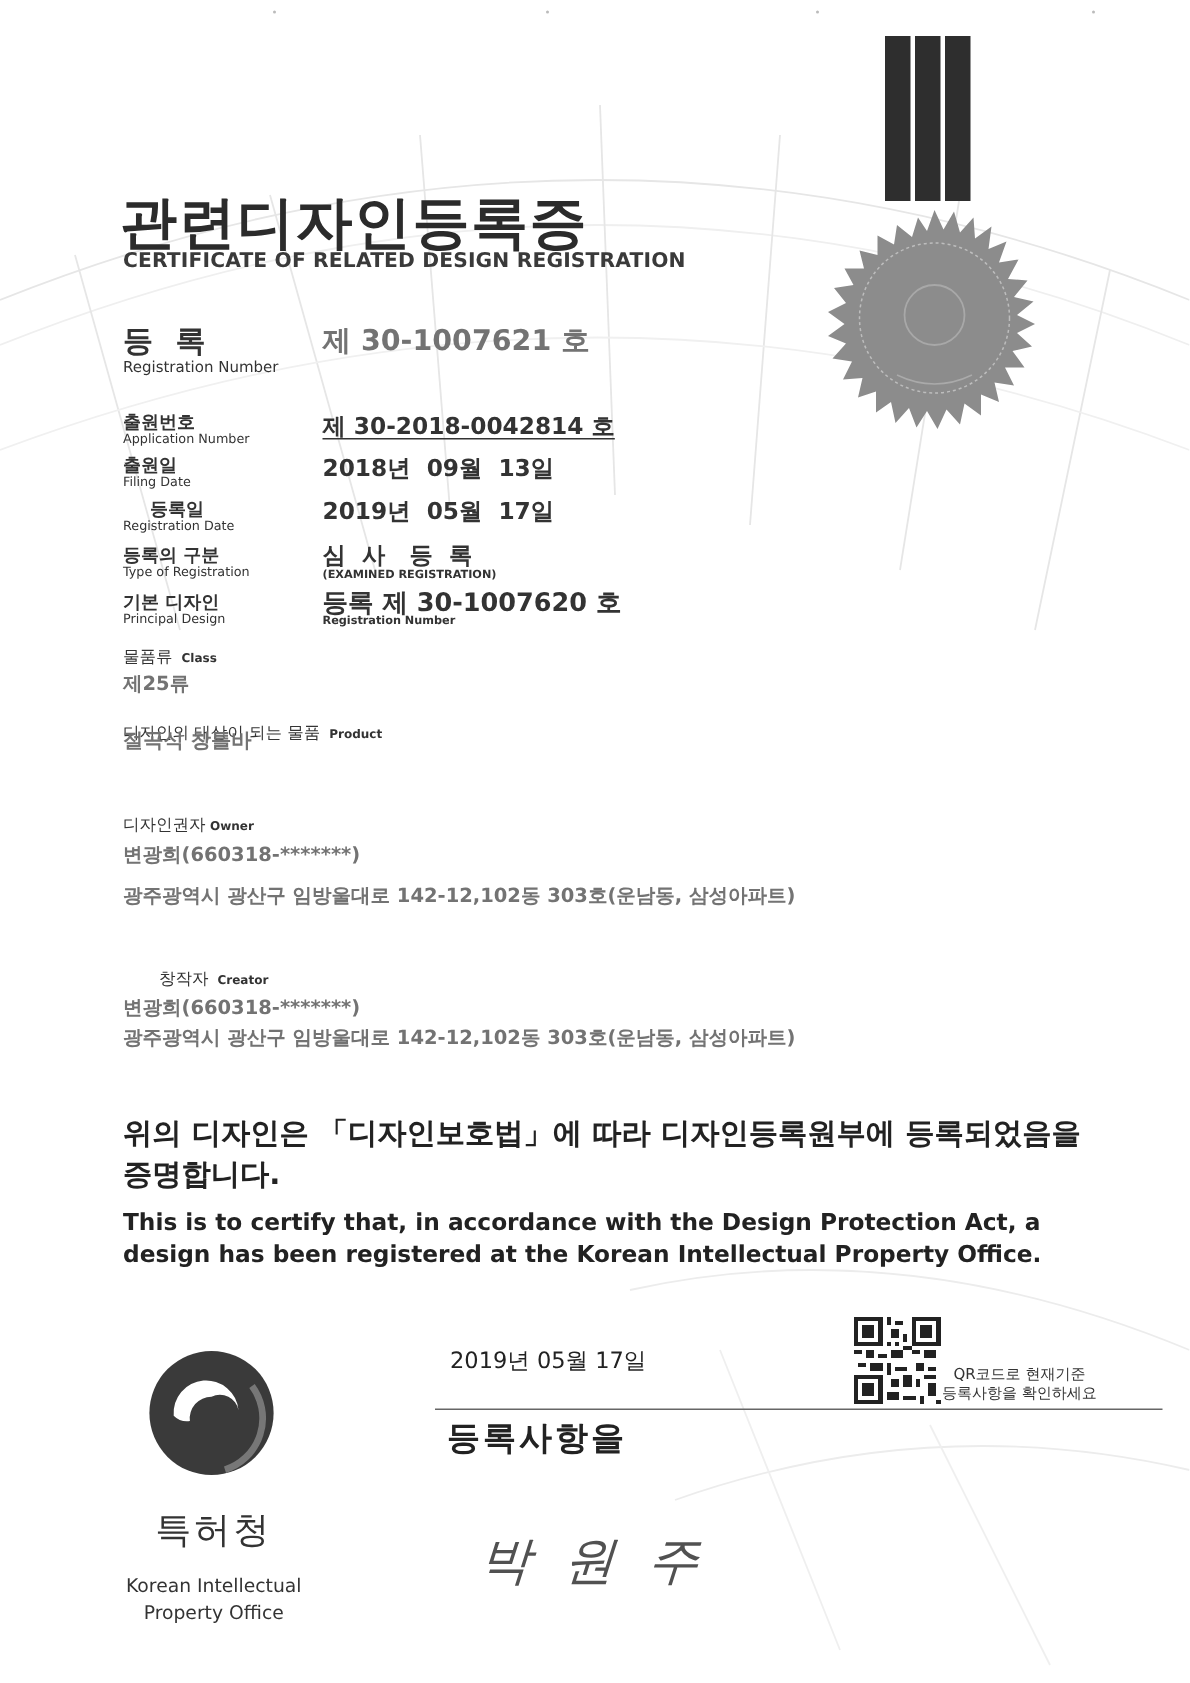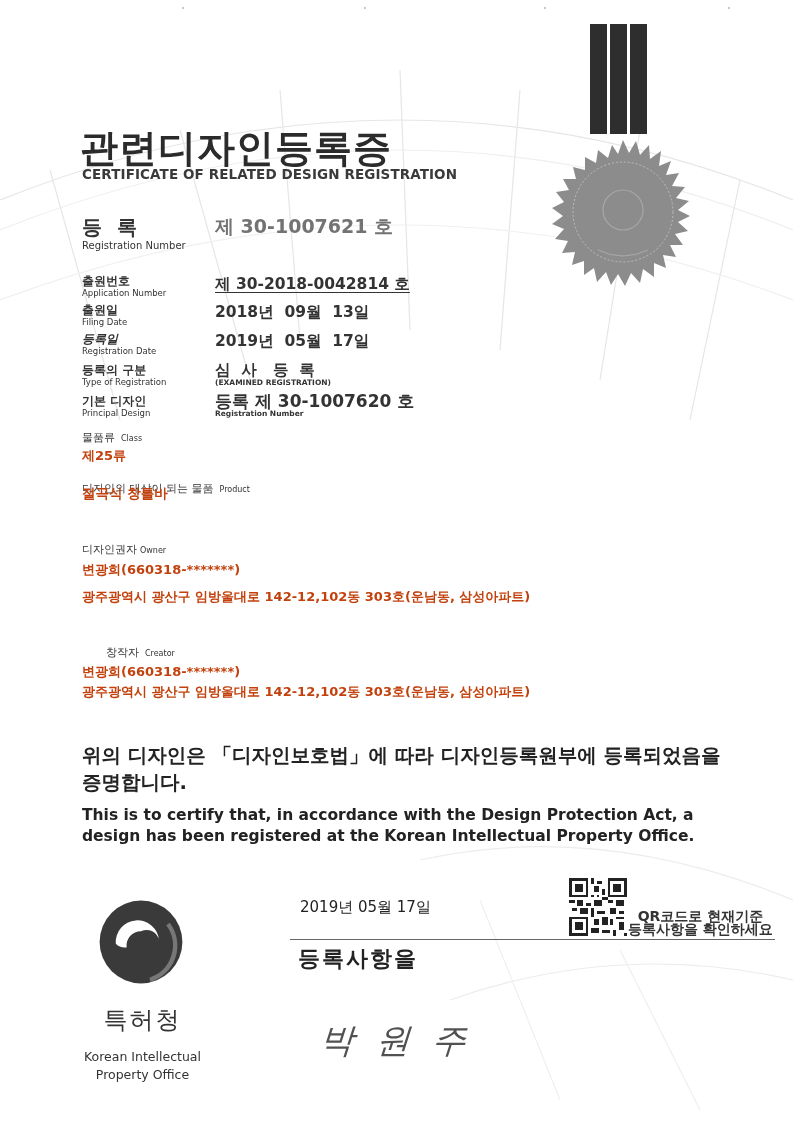--- a/index.html
+++ b/index.html
@@ -12,27 +12,27 @@
   .watermark { position:absolute; left:0; top:0; width:793px; height:1122px; pointer-events:none; }
   .title-ko { left:80px; top:123px; font-size:38px; font-weight:bold; letter-spacing:1px; color:#2b2b2b; white-space:nowrap; }
   .title-en { left:82px; top:166px; font-size:13.5px; font-weight:bold; color:#3a3a3a; white-space:nowrap; letter-spacing:0.1px; }
   .reg-label-ko { left:82px; top:214px; font-size:20px; font-weight:bold; color:#333; letter-spacing:4px; }
   .reg-label-en { left:82px; top:240px; font-size:10px; color:#333; }
   .reg-value { left:215px; top:214px; font-size:19px; font-weight:bold; color:#737373; white-space:nowrap; }
   .lbl-ko { font-size:12px; font-weight:bold; color:#333; white-space:nowrap; }
   .lbl-en { font-size:8.5px; color:#333; white-space:nowrap; }
   .val { font-size:15.5px; font-weight:bold; color:#333; white-space:nowrap; }
   .sm { font-size:11px; color:#333; white-space:nowrap; }
-  .sm-en { font-size:8px; color:#333; margin-left:6px; }
-  .bold-line { font-size:13px; font-weight:bold; color:#c2410c; white-space:nowrap; }
+  .sm-en { font-size:8px; color:#333; margin-left:6px;font-weight:bold; }
+  .bold-line { font-size:13px; font-weight:bold; color:#737373; white-space:nowrap; }
   .cert-ko { left:82px; top:742px; font-size:19.5px; font-weight:bold; color:#222; line-height:27px; width:640px; }
   .cert-en { left:82px; top:805px; font-size:15.5px; font-weight:bold; color:#222; line-height:21px; width:640px; }
   .issue-date { left:300px; top:898px; font-size:15px; color:#222; white-space:nowrap; }
   .qr { left:568px; top:878px; width:60px; height:58px; }
-  .qr-note { left:628px; top:910px; font-size:14px; font-weight:bold; color:#333; text-align:center; line-height:13px; }
+  .qr-note { left:628px; top:910px; font-size:10px; font-weight:normal; color:#333; text-align:center; line-height:13px; }
   .rule { left:290px; top:939px; width:485px; height:1px; background:#666; }
   .comm-ko { left:298px; top:944px; font-size:22px; font-weight:bold; color:#222; letter-spacing:2px; }
   .comm-en { left:298px; top:972px; font-size:12px; font-weight:bold; color:#222; line-height:20px; }
   .sig { left:320px; top:1018px; font-size:34px; color:#333; font-family:"DejaVu Serif",serif; letter-spacing:22px; font-style:italic; transform:skewX(-4deg); opacity:0.85; }
   .logo { left:96px; top:897px; width:90px; height:90px; }
   .logo-ko { left:80px; top:1004px; width:125px; text-align:center; font-size:24px; color:#333; letter-spacing:2px; }
   .logo-en { left:70px; top:1048px; width:145px; text-align:center; font-size:12.5px; color:#333; line-height:18px; }
   .seal { left:528px; top:20px; width:190px; height:295px; }
 </style>
 </head>
@@ -82,21 +82,21 @@
 <div class="abs reg-value">제 30-1007621 호</div>
 
 <div class="abs lbl-ko" style="left:82px;top:273px;">출원번호</div>
 <div class="abs lbl-en" style="left:82px;top:288px;">Application Number</div>
 <div class="abs val" style="left:215px;top:274px;text-decoration:underline;text-decoration-thickness:1px;text-underline-offset:3px;">제 30-2018-0042814 호</div>
 
 <div class="abs lbl-ko" style="left:82px;top:302px;">출원일</div>
 <div class="abs lbl-en" style="left:82px;top:317px;">Filing Date</div>
 <div class="abs val" style="left:215px;top:302px;white-space:pre;">2018년  09월  13일</div>
 
-<div class="abs lbl-ko" style="left:82px;top:331px;font-style:italic;">등록일</div>
+<div class="abs lbl-ko" style="left:100px;top:331px;">등록일</div>
 <div class="abs lbl-en" style="left:82px;top:346px;">Registration Date</div>
 <div class="abs val" style="left:215px;top:331px;white-space:pre;">2019년  05월  17일</div>
 
 <div class="abs lbl-ko" style="left:82px;top:362px;">등록의 구분</div>
 <div class="abs lbl-en" style="left:82px;top:377px;">Type of Registration</div>
 <div class="abs val" style="left:215px;top:360px;white-space:pre;">심  사   등  록</div>
 <div class="abs lbl-en" style="left:215px;top:378px;font-size:7.5px;font-weight:bold;">(EXAMINED REGISTRATION)</div>
 
 <div class="abs lbl-ko" style="left:82px;top:393px;">기본 디자인</div>
 <div class="abs lbl-en" style="left:82px;top:408px;">Principal Design</div>

